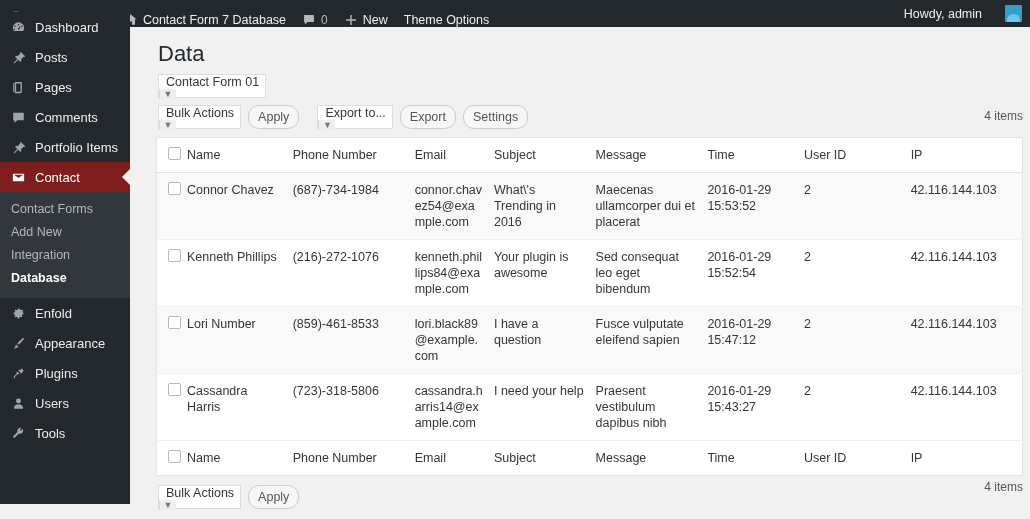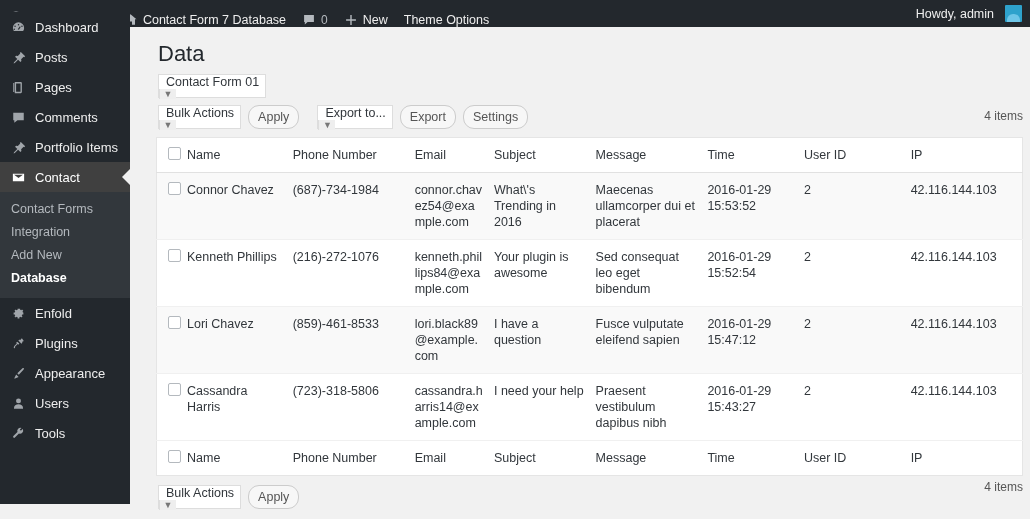--- a/index.html
+++ b/index.html
@@ -19,21 +19,21 @@
     font-size: 12.5px;
     display: flex; align-items: center;
   }
   .ab-item {
     display: flex; align-items: flex-end; gap: 5px;
     height: 27px; padding: 0 8px;
     color: #b4b9be; white-space: nowrap;
   }
   .ab-item .ab-label { color: #eee; }
   .ab-spacer { flex: 1 1 auto; }
-  .ab-right { display: flex; align-items: center; gap: 11px; padding-right: 8px; }
+  .ab-right { display: flex; align-items: center; gap: 23px; padding-right: 8px; }
   .ab-right .ab-label { color: #eee; font-size: 12.5px; }
   .avatar {
     width: 17px; height: 17px; background: #2ea2cc; border-radius: 1px;
     position: relative; overflow: hidden;
   }
   .avatar:after {
     content: ""; position: absolute; left: 2px; top: 9px;
     width: 13px; height: 8px; background: #6ec6e8; border-radius: 6px 6px 0 0;
   }
   .ab-icon { display: inline-block; line-height: 0; }
@@ -49,21 +49,21 @@
     font-size: 13px;
   }
   .menu-item {
     display: flex; align-items: center; gap: 8px;
     height: 30px; padding: 0 9px;
     color: #eee; position: relative;
   }
   .menu-item .mi-icon { width: 18px; display: flex; justify-content: center; line-height: 0; }
   .menu-item.sep-top { }
   .menu-item.current {
-    background: #404040; color: #fff; font-weight: normal;
+    background: #7f1d1d; color: #fff; font-weight: normal;
   }
   .menu-item.current:after {
     content: ""; position: absolute; right: 0; top: 50%;
     margin-top: -8px; width: 0; height: 0;
     border-top: 8px solid transparent;
     border-bottom: 8px solid transparent;
     border-right: 8px solid #f1f1f1;
   }
   #submenu {
     background: #32373c; padding: 6px 0 8px 0;
@@ -267,55 +267,55 @@
         </svg>
     </span>
     <span>Contact</span>
   </div>
 
   <div id="submenu">
     <div class="submenu-item">
       <span>Contact Forms</span>
     </div>
     <div class="submenu-item">
+      <span>Add New</span>
+    </div>
+    <div class="submenu-item">
       <span>Integration</span>
-    </div>
-    <div class="submenu-item">
-      <span>Add New</span>
     </div>
     <div class="submenu-item current">
       <span>Database</span>
     </div>
   </div>
 
   <div class="menu-item sep-top">
     <span class="mi-icon">
       <svg width="15" height="15" viewBox="0 0 20 20">
           <path d="M10 6.4a3.6 3.6 0 1 0 0 7.2 3.6 3.6 0 0 0 0-7.2zm0 5.4a1.8 1.8 0 1 1 0-3.6 1.8 1.8 0 0 1 0 3.6zM17.5 8.8h-1.6a6 6 0 0 0-.6-1.4l1.1-1.1-1.7-1.7-1.1 1.1a6 6 0 0 0-1.4-.6V3.5H8.8v1.6a6 6 0 0 0-1.4.6L6.3 4.6 4.6 6.3l1.1 1.1a6 6 0 0 0-.6 1.4H3.5v2.4h1.6c.1.5.4 1 .6 1.4l-1.1 1.1 1.7 1.7 1.1-1.1c.4.3.9.5 1.4.6v1.6h2.4v-1.6c.5-.1 1-.4 1.4-.6l1.1 1.1 1.7-1.7-1.1-1.1c.3-.4.5-.9.6-1.4h1.6V8.8z" fill="#a0a5aa"></path>
         </svg>
     </span>
     <span>Enfold</span>
   </div>
 
+  <div class="menu-item sep-top">
+    <span class="mi-icon">
+      <svg width="15" height="15" viewBox="0 0 20 20">
+          <path d="M17.3 3.2c-.6-.6-1.5-.5-2.3.2L8.4 9.6l2 2 6.2-6.6c.7-.8.8-1.7.2-2.3l.5.5zM6.9 11.2l-2.3 4.8a.6.6 0 0 0 .8.8l4.8-2.3-3.3-3.3z" fill="#a0a5aa"></path>
+        </svg>
+    </span>
+    <span>Appearance</span>
+  </div>
+
   <div class="menu-item">
     <span class="mi-icon">
       <svg width="15" height="15" viewBox="0 0 20 20">
           <path d="M14.5 3 12 5.5l-.8-.8-1.4 1.4 4.1 4.1 1.4-1.4-.8-.8L17 6.5 14.5 3zM8.3 7.7l-1.4 1.4.8.8-3.3 3.3a2.4 2.4 0 0 0 0 3.4l1.2-1.2a1 1 0 0 1 0-1.4l3.3-3.3.8.8 1.4-1.4-2.8-2.4z" fill="#a0a5aa"></path>
         </svg>
     </span>
     <span>Plugins</span>
-  </div>
-
-  <div class="menu-item sep-top">
-    <span class="mi-icon">
-      <svg width="15" height="15" viewBox="0 0 20 20">
-          <path d="M17.3 3.2c-.6-.6-1.5-.5-2.3.2L8.4 9.6l2 2 6.2-6.6c.7-.8.8-1.7.2-2.3l.5.5zM6.9 11.2l-2.3 4.8a.6.6 0 0 0 .8.8l4.8-2.3-3.3-3.3z" fill="#a0a5aa"></path>
-        </svg>
-    </span>
-    <span>Appearance</span>
   </div>
 
   <div class="menu-item">
     <span class="mi-icon">
       <svg width="15" height="15" viewBox="0 0 20 20">
           <circle cx="10" cy="6.5" r="3.3" fill="#a0a5aa"></circle>
           <path d="M10 11c-3.3 0-6 2-6 4.5v1.5h12v-1.5c0-2.5-2.7-4.5-6-4.5z" fill="#a0a5aa"></path>
         </svg>
     </span>
     <span>Users</span>
@@ -392,21 +392,21 @@
         <td class="col-phone">(216)-272-1076</td>
         <td class="col-email wrapcell">kenneth.phillips84@example.com</td>
         <td class="col-subject">Your plugin is awesome</td>
         <td class="col-message">Sed consequat leo eget bibendum</td>
         <td class="col-time">2016-01-29 15:52:54</td>
         <td class="col-user">2</td>
         <td class="col-ip">42.116.144.103</td>
       </tr>
       <tr class="alt">
         <td class="col-cb"><span class="cb"></span></td>
-        <td class="col-name">Lori Chavez</td>
+        <td class="col-name">Lori Number</td>
         <td class="col-phone">(859)-461-8533</td>
         <td class="col-email wrapcell">lori.black89@example.com</td>
         <td class="col-subject">I have a question</td>
         <td class="col-message">Fusce vulputate eleifend sapien</td>
         <td class="col-time">2016-01-29 15:47:12</td>
         <td class="col-user">2</td>
         <td class="col-ip">42.116.144.103</td>
       </tr>
       <tr>
         <td class="col-cb"><span class="cb"></span></td>

